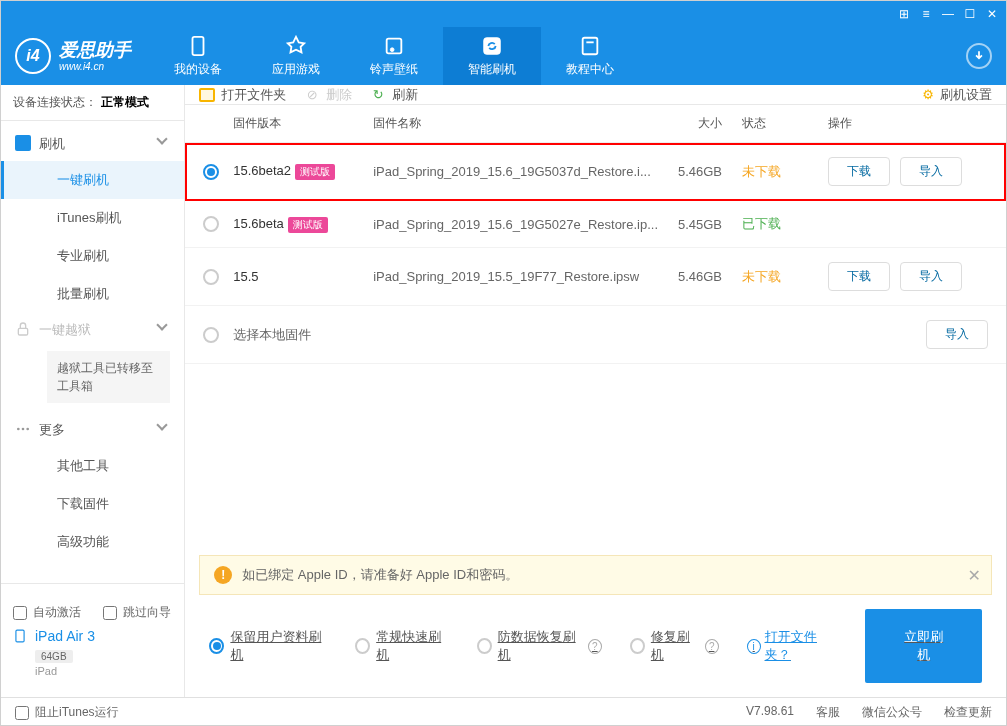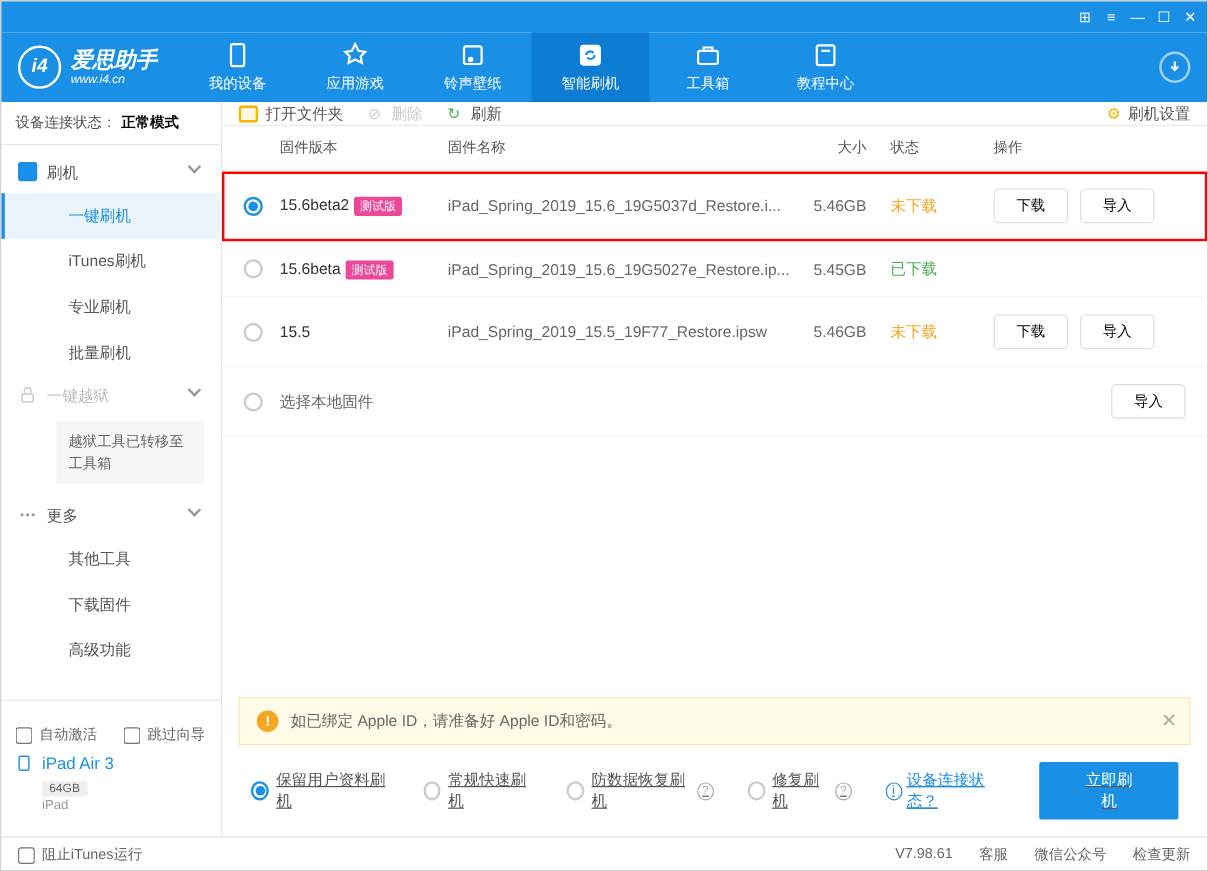--- a/index.html
+++ b/index.html
@@ -67,31 +67,31 @@
     .col-ops { width: 160px; display: flex; gap: 10px; }
     
     .trow { display: flex; align-items: center; padding: 14px 18px; font-size: 13px; color: #666; border-bottom: 1px solid #f2f2f2; }
     .trow.highlighted { outline: 2px solid #ff0000; outline-offset: -2px; }
     .radio { width: 16px; height: 16px; border: 2px solid #ccc; border-radius: 50%; display: flex; align-items: center; justify-content: center; }
     .radio.checked { border-color: #1a8fe6; }
     .radio.checked::after { content: ""; width: 8px; height: 8px; background: #1a8fe6; border-radius: 50%; }
     .beta-tag { display: inline-block; background: #ec4899; color: #fff; font-size: 10px; padding: 1px 5px; border-radius: 2px; margin-left: 4px; }
     .status-orange { color: #f5a623; }
     .status-green { color: #4caf50; }
-    .btn-sm { padding: 5px 18px; border: 1px solid #ddd; background: #fff; font-size: 12px; color: #000000; cursor: pointer; border-radius: 4px; }
+    .btn-sm { padding: 5px 18px; border: 1px solid #ddd; background: #fff; font-size: 12px; color: #0369a1; cursor: pointer; border-radius: 4px; }
     
     .notice-bar { margin: 0 14px; padding: 10px 14px; background: #fffbe6; border: 1px solid #f5e6b8; display: flex; align-items: center; gap: 10px; font-size: 13px; color: #666; position: relative; }
     .notice-ico { width: 18px; height: 18px; background: #f5a623; color: #fff; border-radius: 50%; display: flex; align-items: center; justify-content: center; font-size: 12px; font-weight: bold; }
     .notice-close { position: absolute; right: 10px; color: #aaa; cursor: pointer; font-size: 16px; }
     
     .option-bar { padding: 14px 24px; display: flex; align-items: center; gap: 28px; font-size: 13px; color: #555; text-decoration: underline; }
     .opt { display: flex; align-items: center; gap: 6px; cursor: pointer; }
     .q-circle { width: 15px; height: 15px; border: 1px solid #aaa; color: #aaa; border-radius: 50%; display: flex; align-items: center; justify-content: center; font-size: 10px; }
     .opt-link { color: #1a8fe6; text-decoration: underline; cursor: pointer; }
-    .btn-primary { margin-left: auto; padding: 6px 34px; background: #1a8fe6; color: #fff; border: none; font-size: 13px; cursor: pointer; border-radius: 2px; }
+    .btn-primary { margin-left: auto; padding: 19px 34px; background: #1a8fe6; color: #fff; border: none; font-size: 13px; cursor: pointer; border-radius: 2px; }
     
     .footer { height: 30px; border-top: 1px solid #e0e0e0; display: flex; align-items: center; padding: 0 14px; font-size: 12px; color: #666; }
     .footer-right { margin-left: auto; display: flex; gap: 22px; }
     .footer-item { cursor: pointer; }
   </style>
 </head>
 <body>
 
 <div class="titlebar">
   <span class="titlebar-icon">⊞</span>
@@ -136,29 +136,20 @@
       <span>铃声壁纸</span>
     </div>
     <div class="nav-item active">
       <span class="nav-icon">
           <svg viewBox="0 0 24 24">
             <rect x="3" y="3" width="18" height="18" rx="3" fill="#fff"></rect>
             <path d="M8 12a4 4 0 0 1 7-2M16 12a4 4 0 0 1-7 2" fill="none" stroke="#1a8fe6" stroke-width="2"></path>
           </svg>
         </span>
       <span>智能刷机</span>
-    </div>
-    <div class="nav-item">
-      <span class="nav-icon">
-          <svg viewBox="0 0 24 24">
-            <rect x="3" y="8" width="18" height="12" rx="2" fill="none" stroke-width="2"></rect>
-            <path d="M8 8V5h8v3" fill="none" stroke-width="2"></path>
-          </svg>
-        </span>
-      <span>工具箱</span>
     </div>
     <div class="nav-item">
       <span class="nav-icon">
           <svg viewBox="0 0 24 24">
             <rect x="4" y="3" width="16" height="18" rx="2" fill="none" stroke-width="2"></rect>
             <line x1="8" y1="8" x2="16" y2="8" stroke-width="2"></line>
           </svg>
         </span>
       <span>教程中心</span>
     </div>
@@ -333,21 +324,21 @@
         <span>防数据恢复刷机</span>
         <span class="q-circle">?</span>
       </label>
       <label class="opt">
         <span class="radio"></span>
         <span>修复刷机</span>
         <span class="q-circle">?</span>
       </label>
       <span class="opt" style="gap:4px">
         <span class="q-circle" style="border-color:#1a8fe6;color:#1a8fe6">i</span>
-        <span class="opt-link">设备连接状态？</span>
+        <span class="opt-link">打开文件夹？</span>
       </span>
       <button class="btn-primary">立即刷机</button>
     </div>
   </div>
 </div>
 
 <div class="footer">
   <label class="check-row" style="margin:0">
     <input type="checkbox" style="">
     <span>阻止iTunes运行</span>

